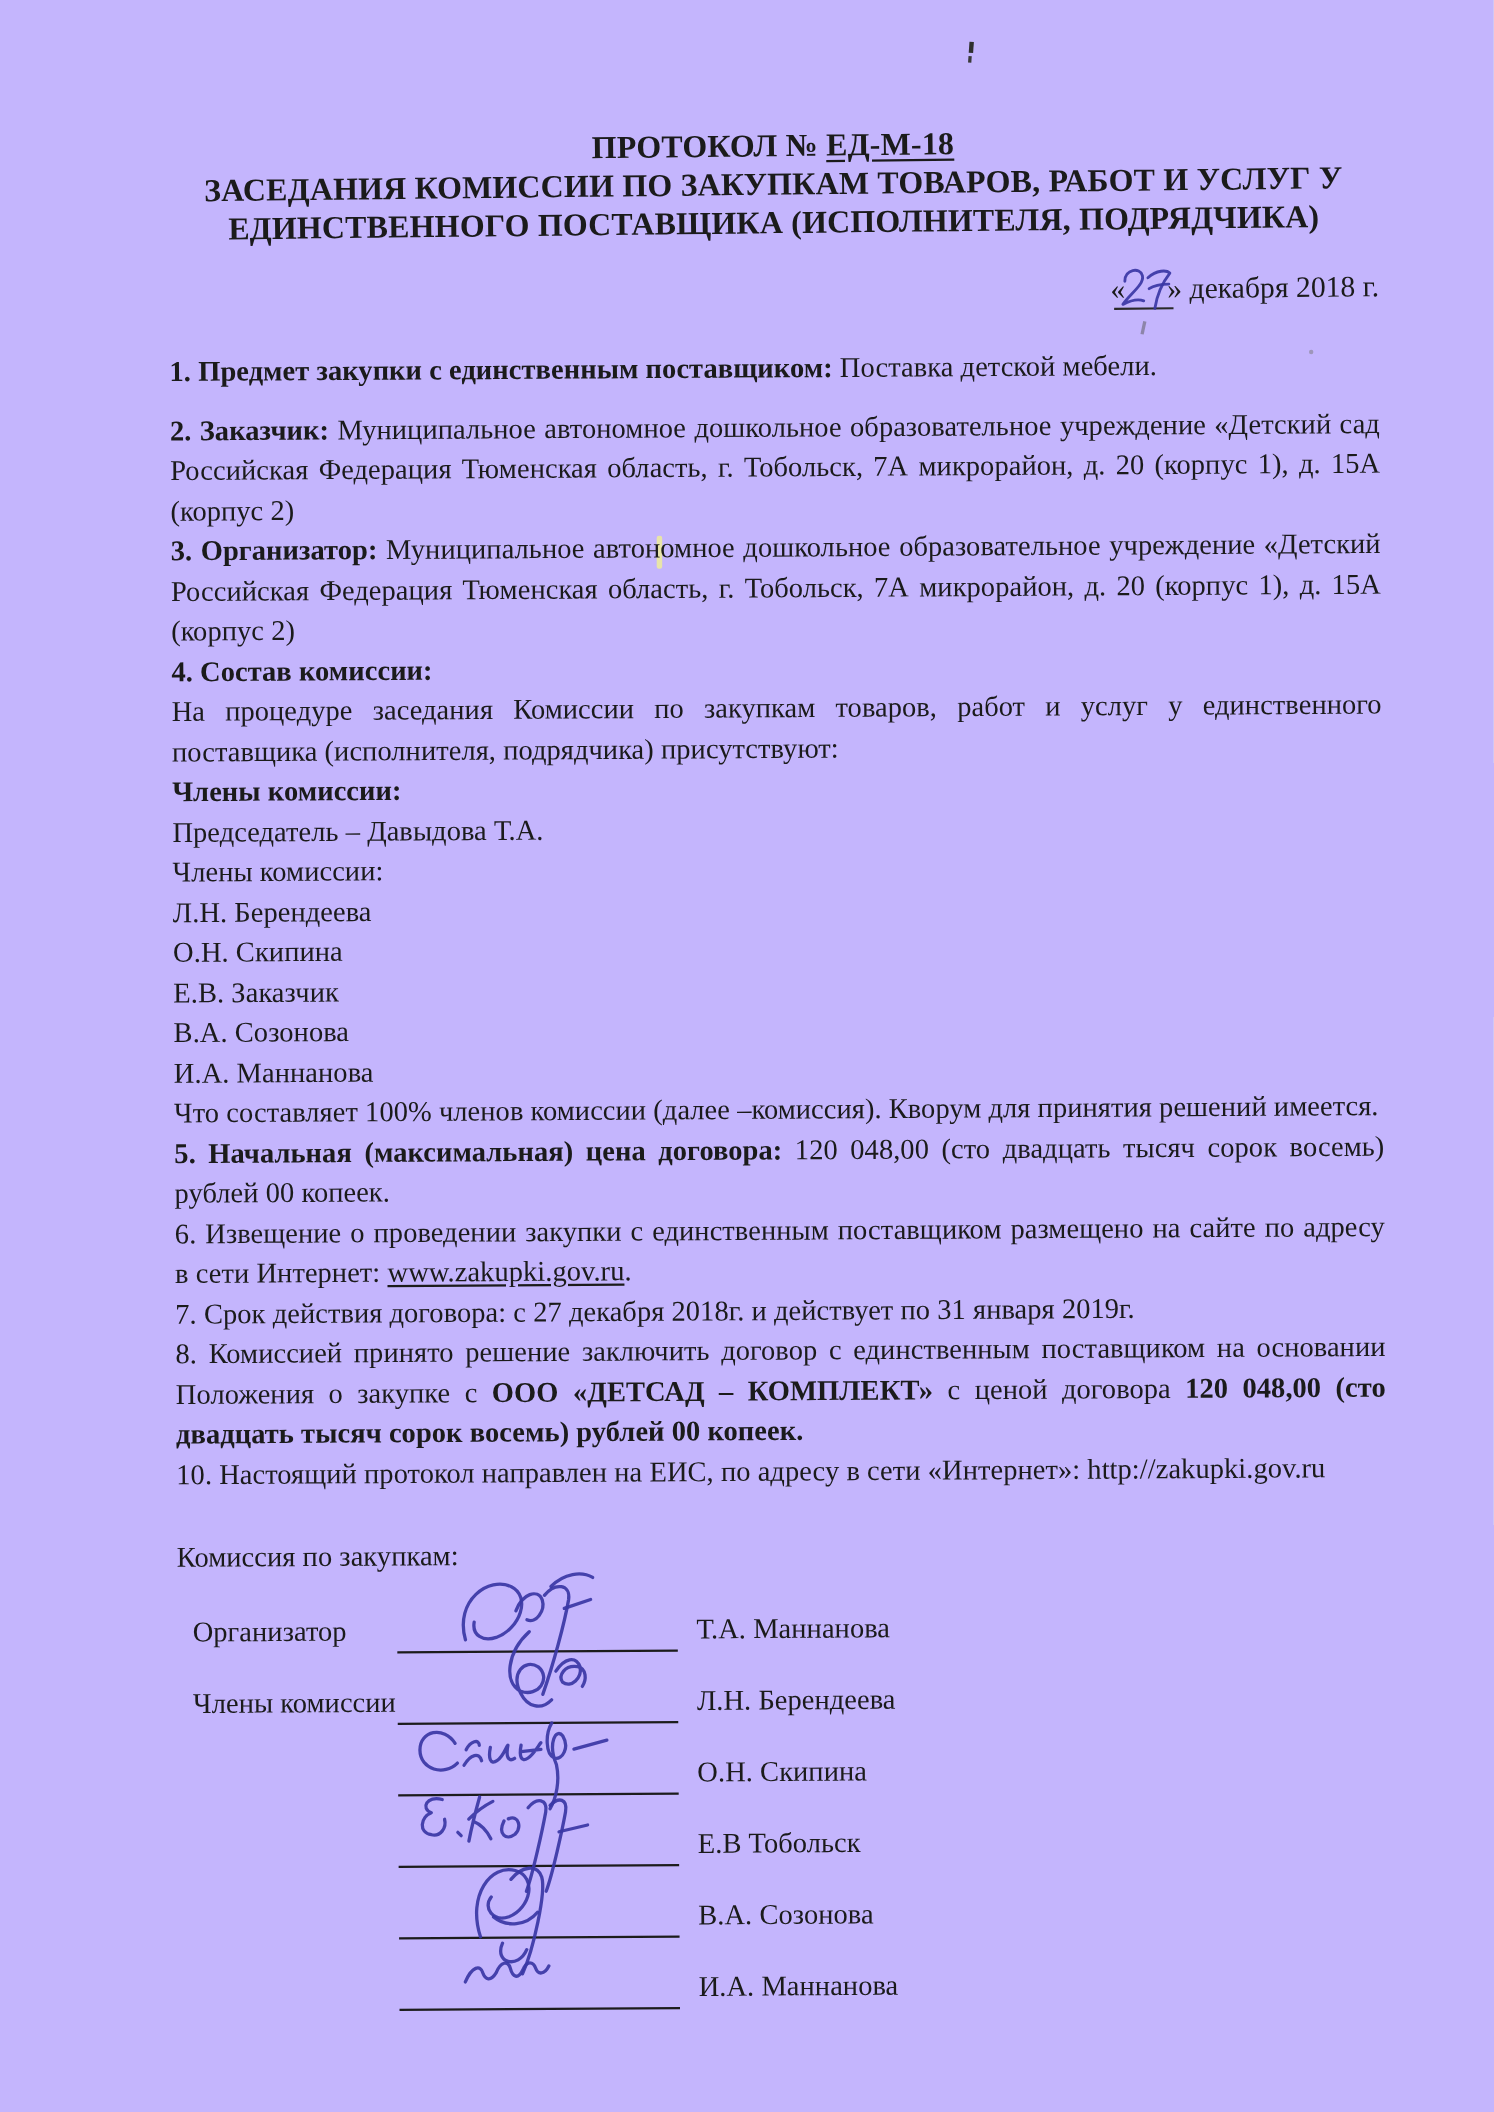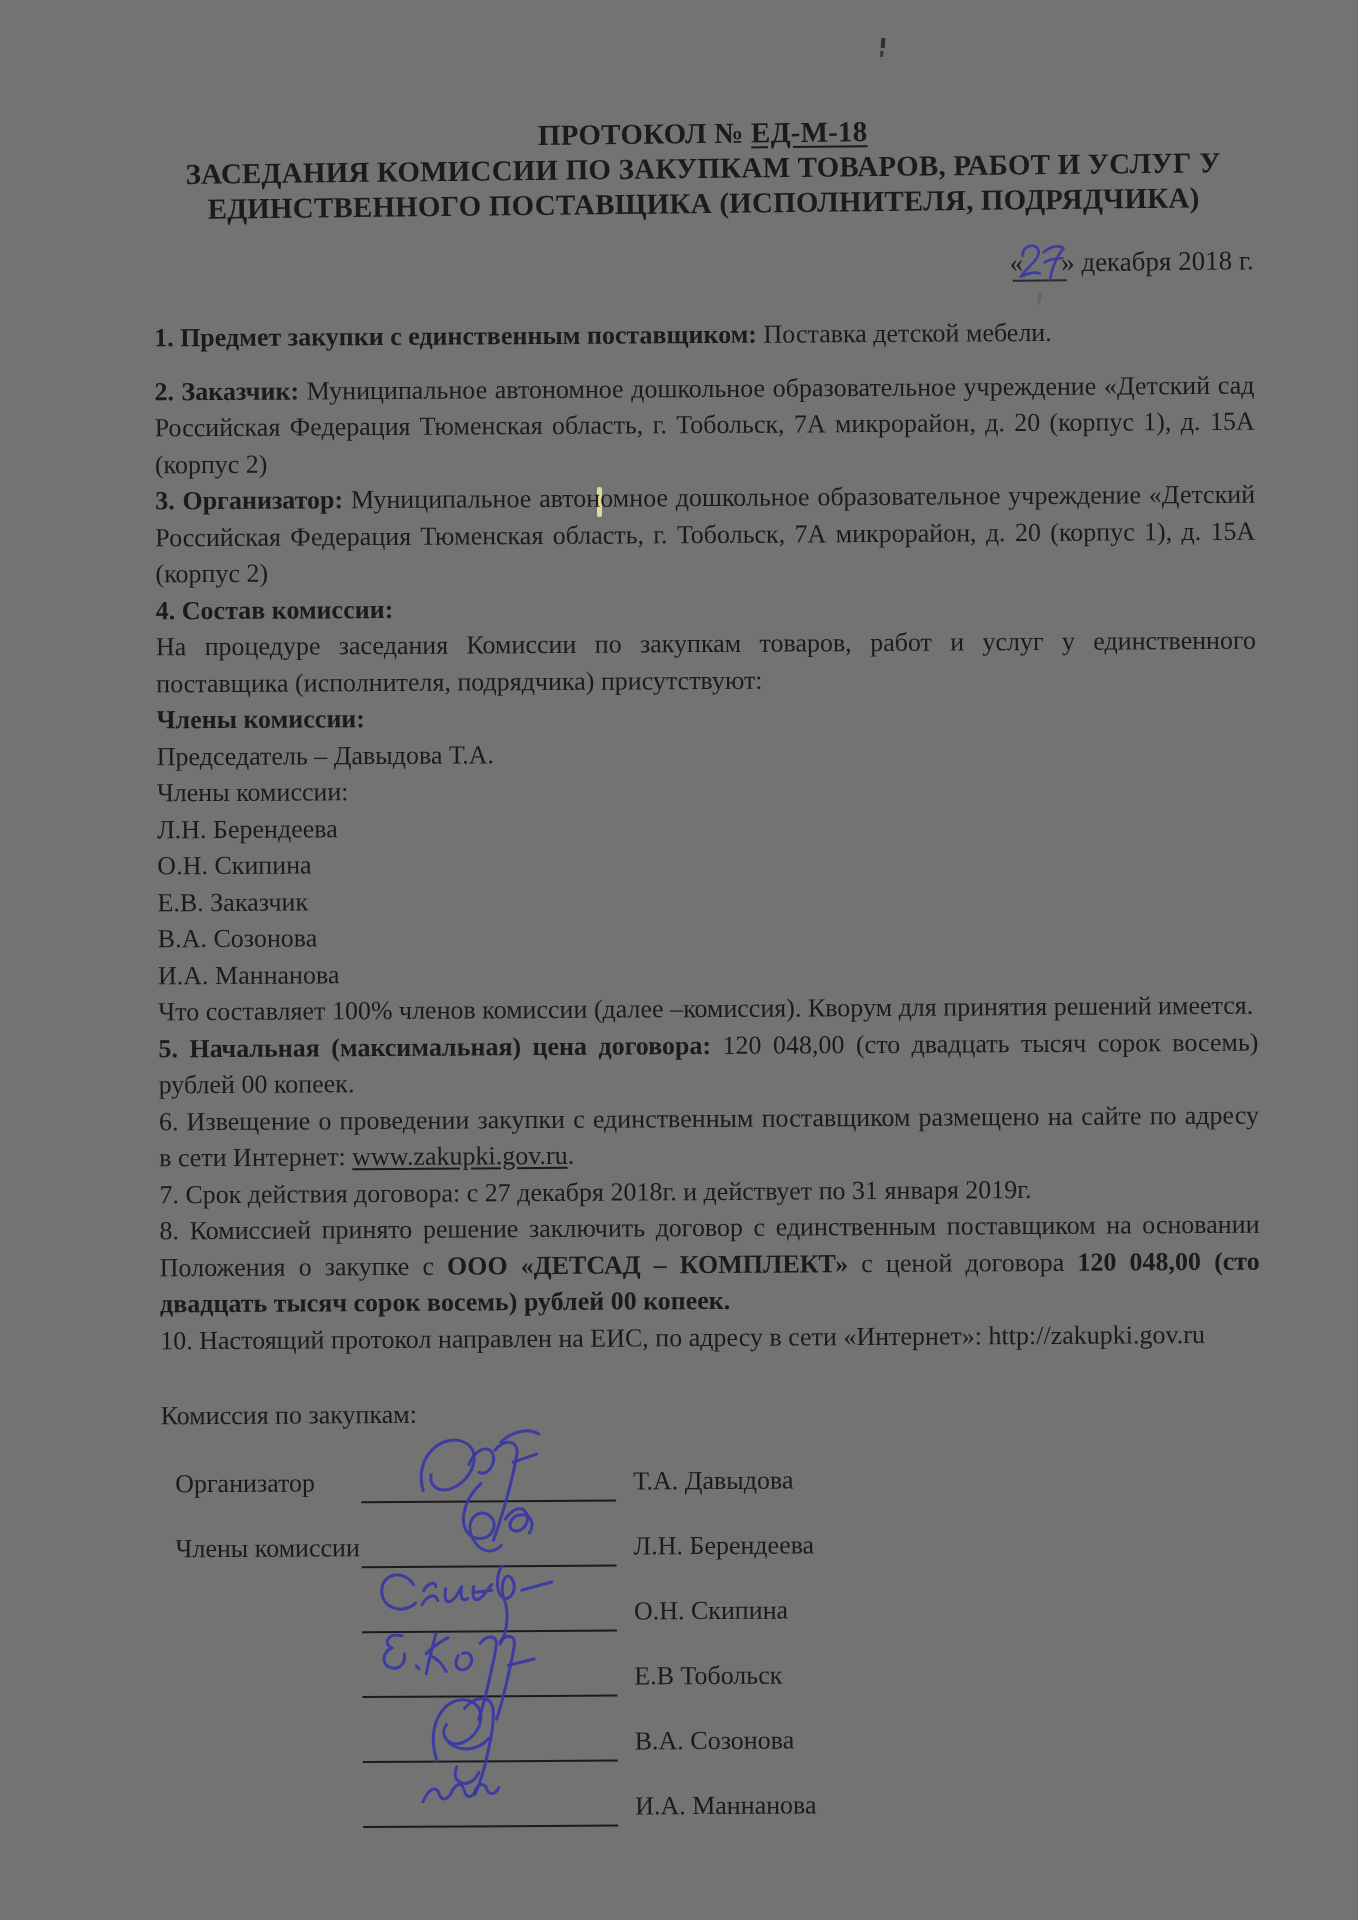--- a/index.html
+++ b/index.html
@@ -1,18 +1,18 @@
 <!DOCTYPE html>
 <html><head>
 <meta charset="utf-8">
 <style>
   html,body{margin:0;padding:0;background:#e8e8e6;}
   .page{
     position:relative; width:1358px; height:1920px; margin:0 auto;
-    background:#737373; overflow:hidden;
+    background:#c4b5fd; overflow:hidden;
     font-family:"Liberation Serif","DejaVu Serif",serif;
     color:#1b1b1b;
   }
   .content{position:absolute; left:158px; top:116px; width:1100px; transform:rotate(-0.35deg);}
   .title-block{text-align:center; font-weight:bold; font-size:29px; line-height:35px; transform:rotate(-0.3deg); letter-spacing:0.2px;}
   .title-underline{text-decoration:underline; text-underline-offset:4px;}
   .date-line{margin-top:22px; text-align:right; font-size:27px; transform:rotate(-0.25deg);}
   .hand-day{display:inline-block; width:54px; height:40px; vertical-align:-10px; margin:0 -6px 0 -10px; border-bottom:2px solid #2a2a2a; position:relative;}
   .hand-day svg{position:absolute; left:2px; bottom:-6px; overflow:visible;}
 
@@ -121,21 +121,21 @@
           <span class="sig-label">Организатор</span>
           <div class="sig-line">
             <svg width="255" height="110" viewBox="0 0 255 110" class="ink">
               <path d="M62,78 C52,42 84,20 104,30 C122,39 112,68 90,76 C78,80 68,74 70,62"></path>
               <path d="M108,52 C114,36 128,32 132,42 C135,52 126,64 118,60"></path>
               <path d="M134,38 C144,26 158,28 156,42 C152,64 142,100 132,128"></path>
               <path d="M140,30 C152,18 168,16 178,22"></path>
               <path d="M152,50 L176,42"></path>
             </svg>
           </div>
-          <span class="sig-name">Т.А. Давыдова</span>
+          <span class="sig-name">Т.А. Маннанова</span>
         </div>
         <div class="sig-row">
           <span class="sig-label">Члены комиссии</span>
           <div class="sig-line">
             <svg width="255" height="110" viewBox="0 0 255 110" class="ink">
               <path d="M120,6 C100,24 96,52 112,60 C128,66 140,48 128,38 C116,30 102,44 112,62 C118,74 130,78 140,68"></path>
               <path d="M144,42 C152,30 162,28 166,38 C168,48 158,58 150,52 C146,46 152,36 164,38 C172,40 172,50 168,56"></path>
             </svg>
           </div>
           <span class="sig-name">Л.Н. Берендеева</span>

